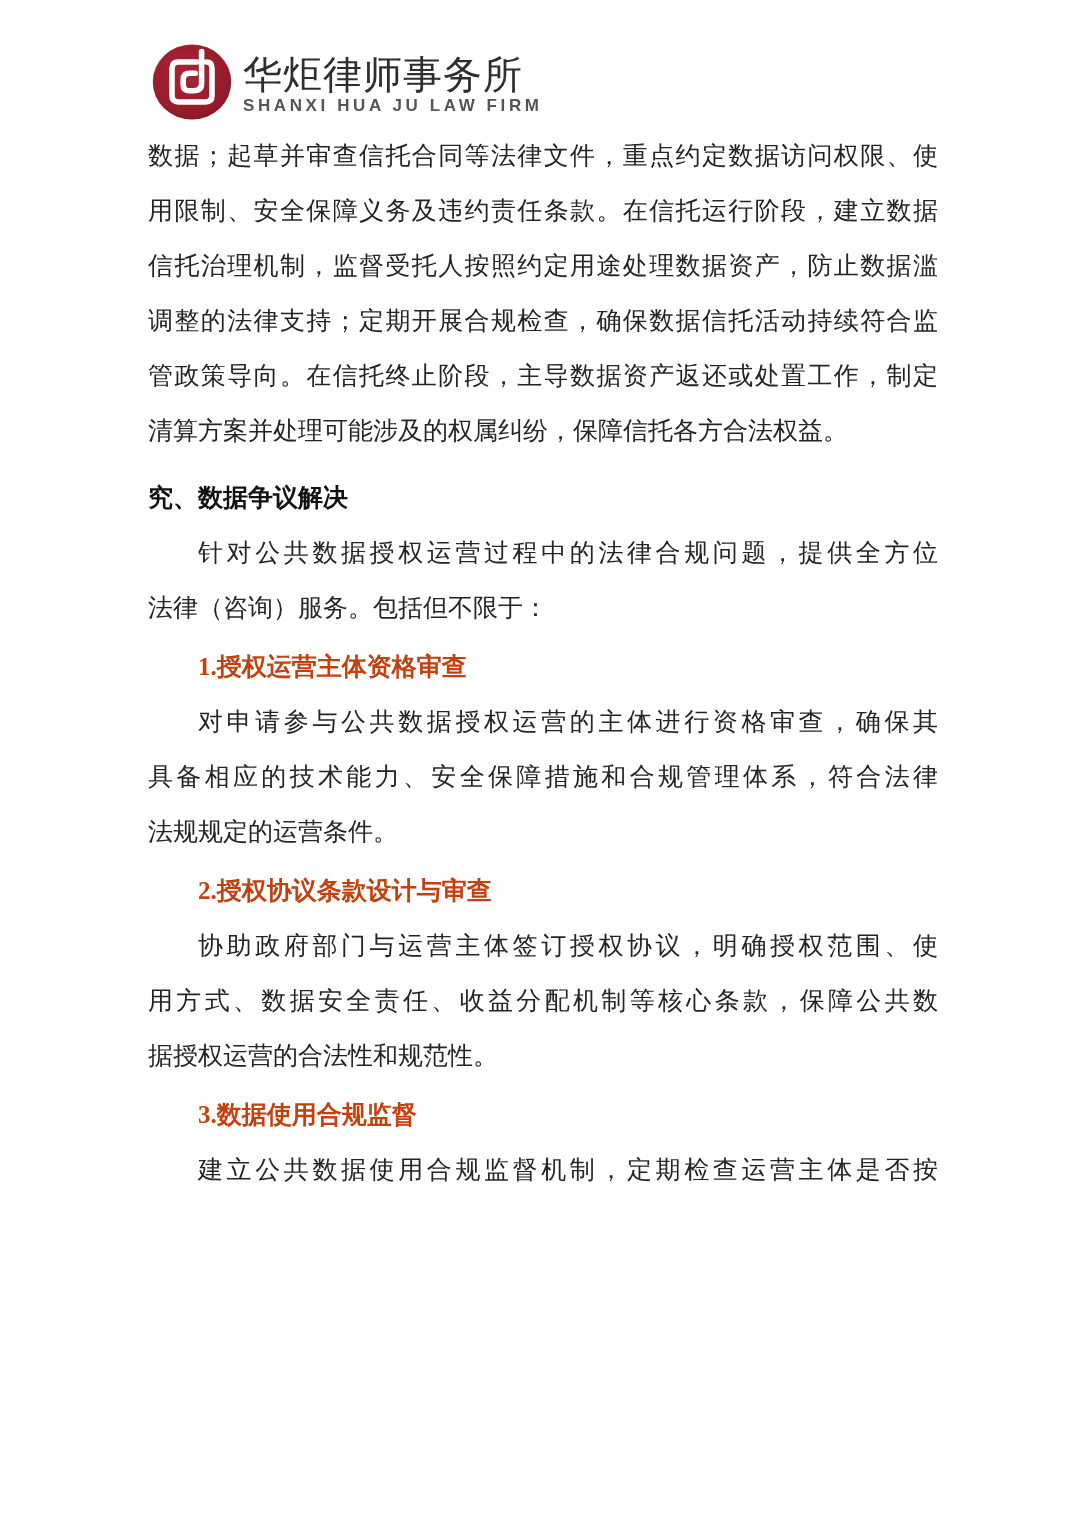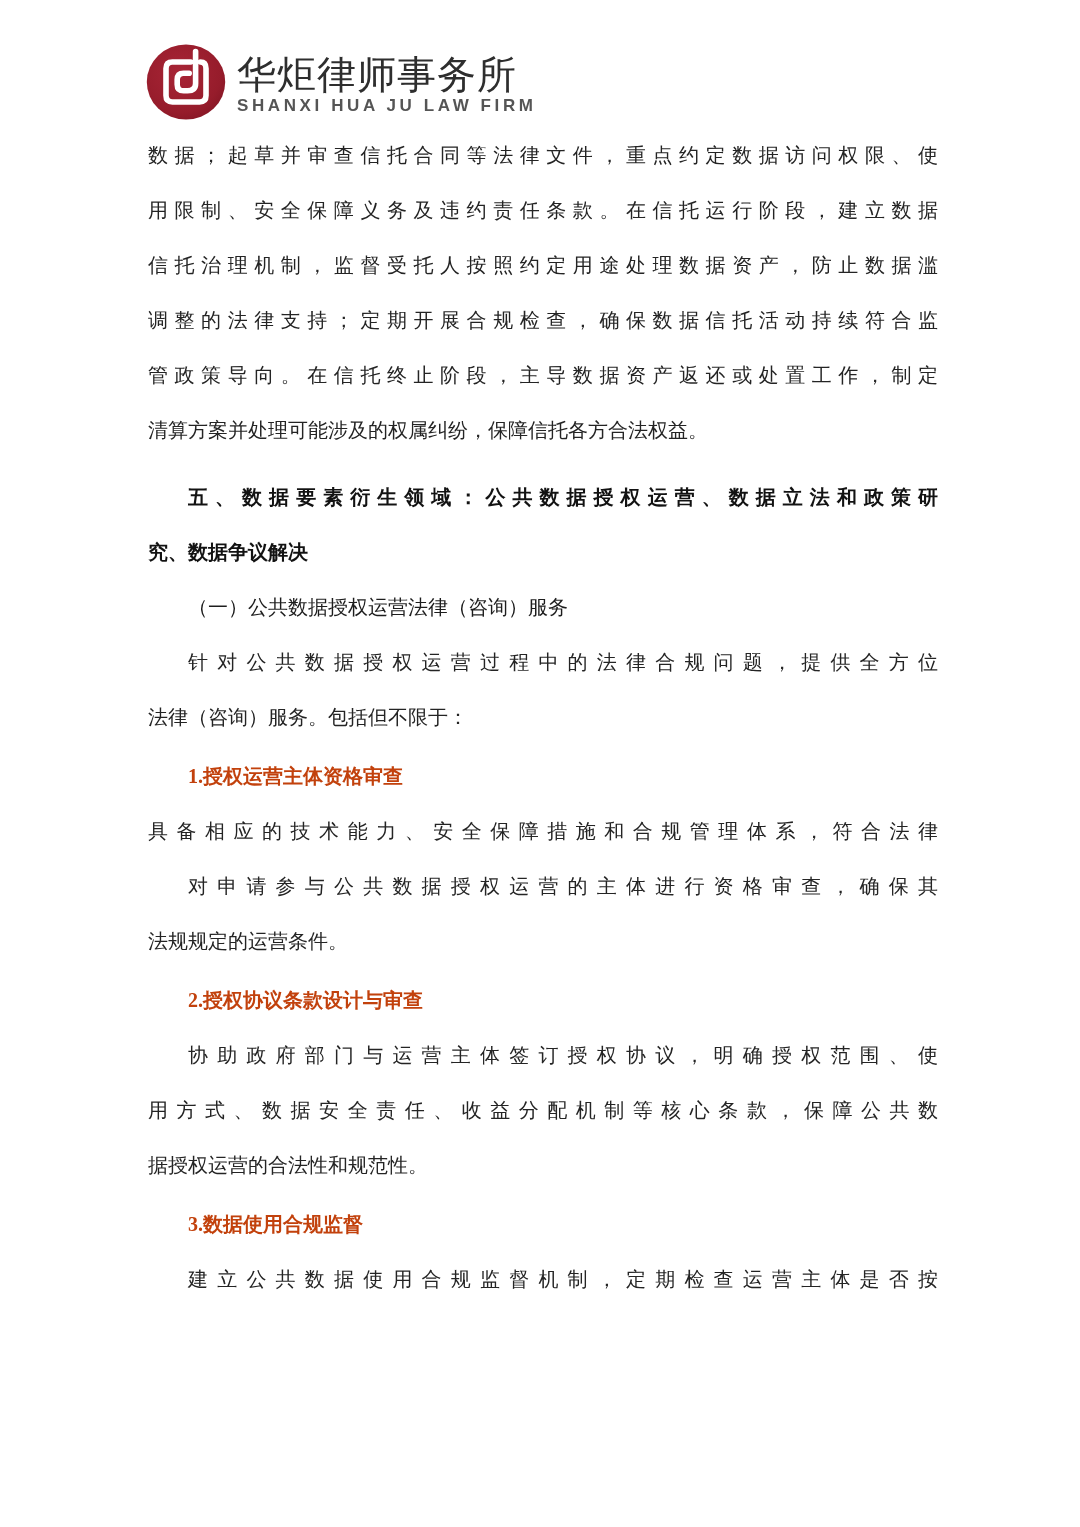--- a/index.html
+++ b/index.html
@@ -1,36 +1,36 @@
 <!DOCTYPE html>
 <html><head>
 <meta charset="utf-8">
 <style>
   html,body { margin:0; padding:0; background:#ffffff; }
   .page {
     position:relative; width:1080px; height:1527px; background:#ffffff;
     overflow:hidden; font-family:"Liberation Serif","DejaVu Serif",serif;
   }
   
-  .logo { position:absolute; left:144px; top:42px; display:flex; flex-direction:row; align-items:center; }
+  .logo { position:absolute; left:150px; top:42px; display:flex; flex-direction:row; align-items:center; }
   .logo-mark { width:84px; height:80px; flex:0 0 auto; }
   .logo-text { margin-left:9px; display:flex; flex-direction:column; justify-content:center; }
   .logo-cn {
     font-family:"Liberation Sans","DejaVu Sans",sans-serif;
     font-size:39px; line-height:44px; color:#2e2e2e; letter-spacing:1px; white-space:nowrap;
   }
   .logo-en {
     font-family:"Liberation Sans","DejaVu Sans",sans-serif;
     font-size:17px; line-height:13px; font-weight:bold; color:#555555;
     letter-spacing:3.6px; margin-top:2px; white-space:nowrap;
   }
   
   .content {
     position:absolute; left:148px; top:128px; width:790px;
-    font-size:20px; line-height:55px; color:#242424;
+    font-size:25px; line-height:55px; color:#242424;
   }
   .block { margin:0; }
   .ln { text-align:justify; text-align-last:justify; }
   .ln.last { text-align:justify; text-align-last:auto; }
   .ln.ind { text-indent:2em; }
   .heading { font-weight:bold; color:#121212; margin-top:12px; }
   .subnum  { font-weight:bold; color:#c2410c; margin-top:4px;font-family:Liberation Serif, serif; }
   .kaiti   { color:#1d1d1d; }
 </style>
 </head>
@@ -62,40 +62,36 @@
     <div class="block">
       <div class="ln">数据；起草并审查信托合同等法律文件，重点约定数据访问权限、使</div>
       <div class="ln">用限制、安全保障义务及违约责任条款。在信托运行阶段，建立数据</div>
       <div class="ln">信托治理机制，监督受托人按照约定用途处理数据资产，防止数据滥</div>
       <div class="ln">调整的法律支持；定期开展合规检查，确保数据信托活动持续符合监</div>
       <div class="ln">管政策导向。在信托终止阶段，主导数据资产返还或处置工作，制定</div>
       <div class="ln last">清算方案并处理可能涉及的权属纠纷，保障信托各方合法权益。</div>
     </div>
 
     <div class="block heading">
-      <div class="ln ind">五、数据要素衍生领域：公共数据授权运营、数据立法和政策研</div>
       <div class="ln last">究、数据争议解决</div>
     </div>
 
-    <div class="block kaiti">
-      <div class="ln last ind">（一）公共数据授权运营法律（咨询）服务</div>
-    </div>
 
     <div class="block">
       <div class="ln ind">针对公共数据授权运营过程中的法律合规问题，提供全方位</div>
       <div class="ln last">法律（咨询）服务。包括但不限于：</div>
     </div>
 
     <div class="block subnum">
       <div class="ln last ind">1.授权运营主体资格审查</div>
     </div>
 
     <div class="block">
+      <div class="ln ind">对申请参与公共数据授权运营的主体进行资格审查，确保其</div>
       <div class="ln">具备相应的技术能力、安全保障措施和合规管理体系，符合法律</div>
-      <div class="ln ind">对申请参与公共数据授权运营的主体进行资格审查，确保其</div>
       <div class="ln last">法规规定的运营条件。</div>
     </div>
 
     <div class="block subnum">
       <div class="ln last ind">2.授权协议条款设计与审查</div>
     </div>
 
     <div class="block">
       <div class="ln ind">协助政府部门与运营主体签订授权协议，明确授权范围、使</div>
       <div class="ln">用方式、数据安全责任、收益分配机制等核心条款，保障公共数</div>

